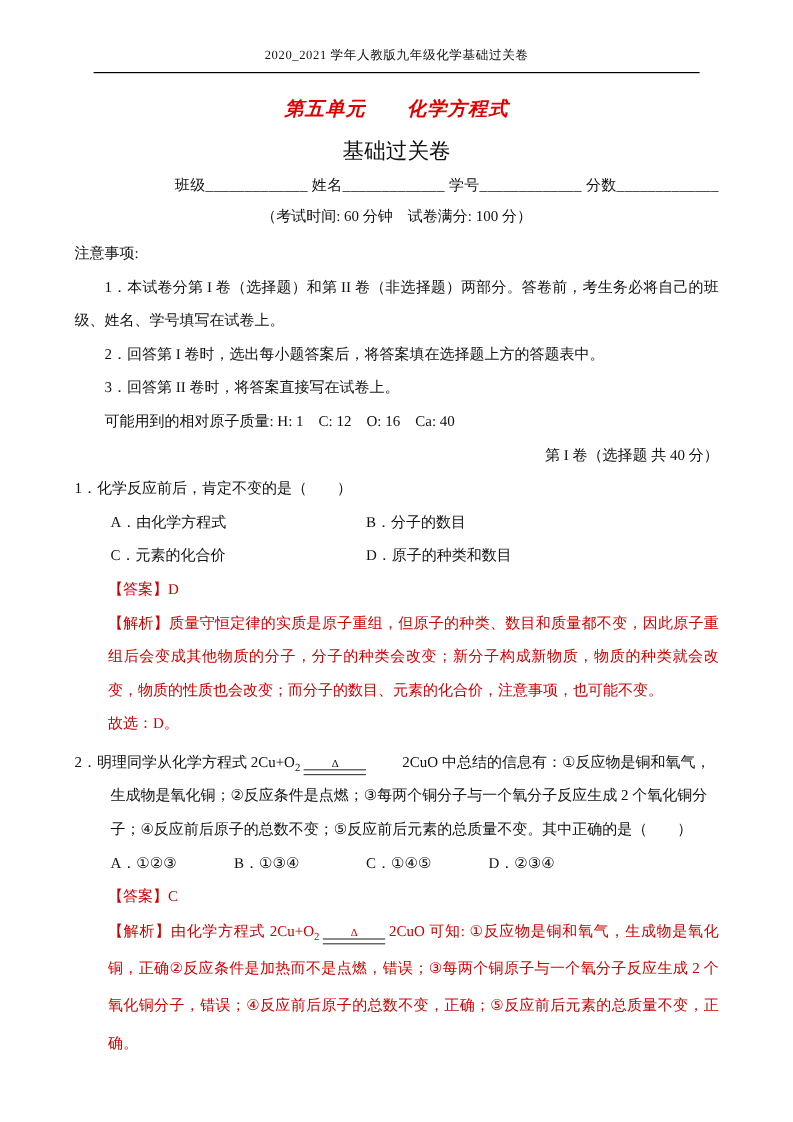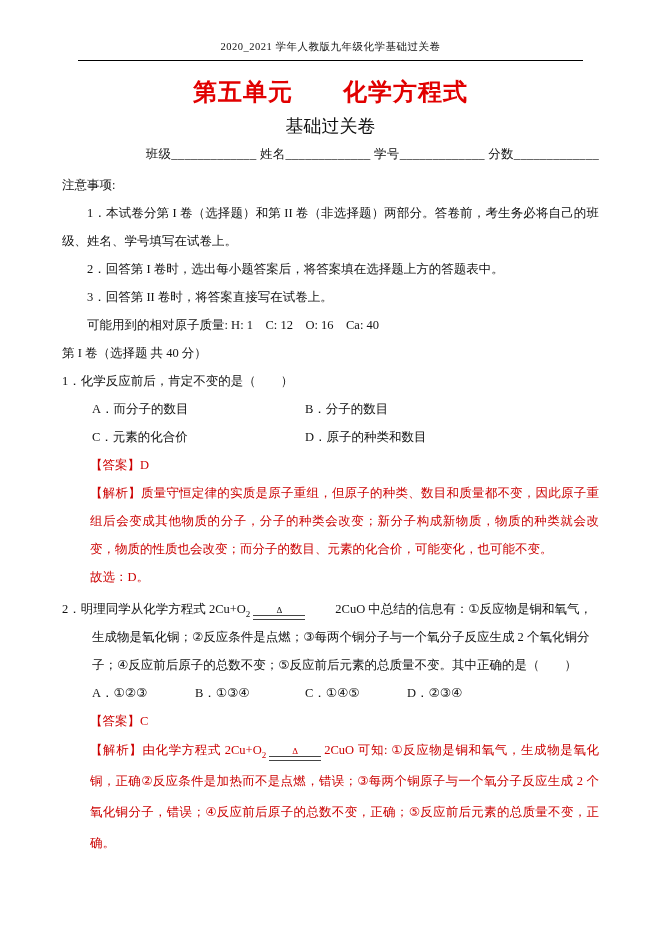--- a/index.html
+++ b/index.html
@@ -14,29 +14,29 @@
     font-family:"Liberation Serif","DejaVu Serif","DejaVu Sans",serif;
     color:var(--text);
     font-size:12.5px;line-height:28px;
   }
   p{margin:0;}
   .running-header{
     text-align:center;font-size:10.5px;line-height:14px;letter-spacing:0.5px;
   }
   .header-rule{border-bottom:1px solid #000;margin:6px 16px 0 16px;height:0;}
   .doc-title{
-    margin-top:18px;text-align:center;font-size:24px;line-height:26px;
-    font-weight:bold;color:var(--title-red);letter-spacing:1px;
+    margin-top:18px;text-align:center;font-size:16px;line-height:26px;
+    font-weight:bold;color:var(--title-red);letter-spacing:1px;font-style:italic;
   }
   .doc-subtitle{margin-top:12px;text-align:center;font-size:18px;line-height:18px;}
   .student-info{margin-top:10px;text-align:right;font-size:12.5px;line-height:18px;letter-spacing:0.3px;}
   .exam-meta{margin-top:8px;text-align:center;font-size:12.5px;line-height:18px;}
   .body-block{margin-top:8px;text-align:justify;}
   .indent2{text-indent:2em;}
-  .section-heading{text-align:left;}
+  .section-heading{text-align:right;}
   .section-intro{padding-left:56px;text-indent:-56px;}
   .q-stem{padding-left:30px;text-indent:-30px;}
   .opt-row{padding-left:30px;white-space:nowrap;}
   .opt{display:inline-block;}
   .q1-col{width:213px;}
   .q2-c1{width:103px;}
   .q2-c2{width:110px;}
   .q2-c3{width:102px;}
   .answer-line{padding-left:28px;color:var(--answer-red);}
   .analysis{margin-left:28px;color:var(--answer-red);text-align:justify;}
@@ -58,47 +58,48 @@
 
   <p class="running-header">2020_2021 学年人教版九年级化学基础过关卷</p>
   <div class="header-rule"></div>
 
   <p class="doc-title">第五单元　　化学方程式</p>
 
   <p class="doc-subtitle">基础过关卷</p>
 
   <p class="student-info">班级_____________ 姓名_____________ 学号_____________ 分数_____________</p>
 
+  <p class="exam-meta">（考试时间: 60 分钟　试卷满分: 100 分）</p>
 
   <div class="body-block">
     <p>注意事项:</p>
     <p class="indent2">1．本试卷分第 I 卷（选择题）和第 II 卷（非选择题）两部分。答卷前，考生务必将自己的班级、姓名、学号填写在试卷上。</p>
     <p class="indent2">2．回答第 I 卷时，选出每小题答案后，将答案填在选择题上方的答题表中。</p>
     <p class="indent2">3．回答第 II 卷时，将答案直接写在试卷上。</p>
     <p class="indent2">可能用到的相对原子质量: H: 1　C: 12　O: 16　Ca: 40</p>
   </div>
 
   <p class="section-heading">第 I 卷（选择题 共 40 分）</p>
 
 
   <div>
     <p class="q-stem">1．化学反应前后，肯定不变的是（　　）</p>
 
     <p class="opt-row">
-      <span class="opt q1-col"><span>A．</span><span>而分子的数目</span></span><span class="opt"><span>B．</span><span>分子的数目</span></span>
+      <span class="opt q1-col"><span>A．</span><span>由化学方程式</span></span><span class="opt"><span>B．</span><span>分子的数目</span></span>
     </p>
     <p class="opt-row">
       <span class="opt q1-col"><span>C．</span><span>元素的化合价</span></span><span class="opt"><span>D．</span><span>原子的种类和数目</span></span>
     </p>
 
     <p class="answer-line">
       <span>【答案】</span><span>D</span>
     </p>
 
-    <p class="analysis">【解析】质量守恒定律的实质是原子重组，但原子的种类、数目和质量都不变，因此原子重组后会变成其他物质的分子，分子的种类会改变；新分子构成新物质，物质的种类就会改变，物质的性质也会改变；而分子的数目、元素的化合价，可能变化，也可能不变。</p>
+    <p class="analysis">【解析】质量守恒定律的实质是原子重组，但原子的种类、数目和质量都不变，因此原子重组后会变成其他物质的分子，分子的种类会改变；新分子构成新物质，物质的种类就会改变，物质的性质也会改变；而分子的数目、元素的化合价，注意事项，也可能不变。</p>
     <p class="conclusion">故选：D。</p>
   </div>
 
   <div style="margin-top:4px;">
     <p class="q-stem">
       <span>2．明理同学从化学方程式 </span><span>2Cu+O</span><sub class="f-sub">2</sub><span class="chem-eq gap"><span class="eq-delta">Δ</span><span class="eq-dlines"></span></span><span>2CuO</span><span> 中总结的信息有：①反应物是铜和氧气，生成物是氧化铜；②反应条件是点燃；③每两个铜分子与一个氧分子反应生成 2 个氧化铜分子；④反应前后原子的总数不变；⑤反应前后元素的总质量不变。其中正确的是（　　）</span>
     </p>
 
     <p class="opt-row">
       <span class="opt q2-c1"><span>A．</span><span>①②③</span></span><span class="opt q2-c2"><span>B．</span><span>①③④</span></span><span class="opt q2-c3"><span>C．</span><span>①④⑤</span></span><span class="opt"><span>D．</span><span>②③④</span></span>

